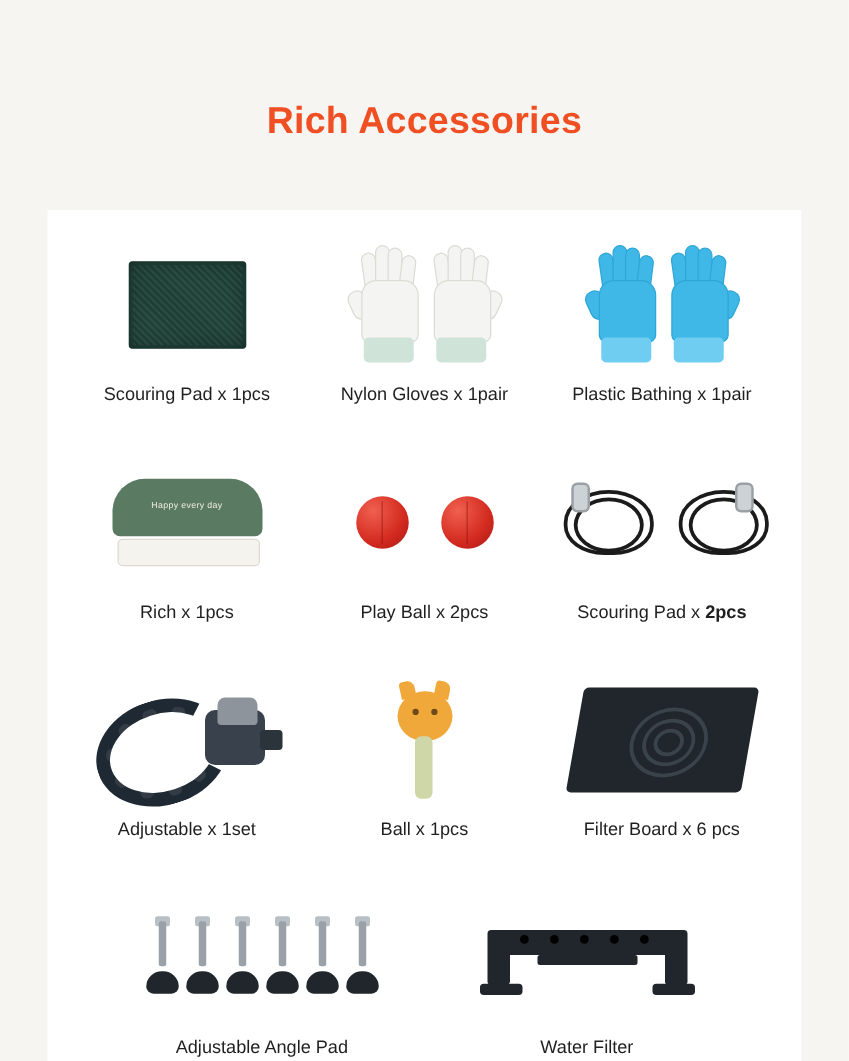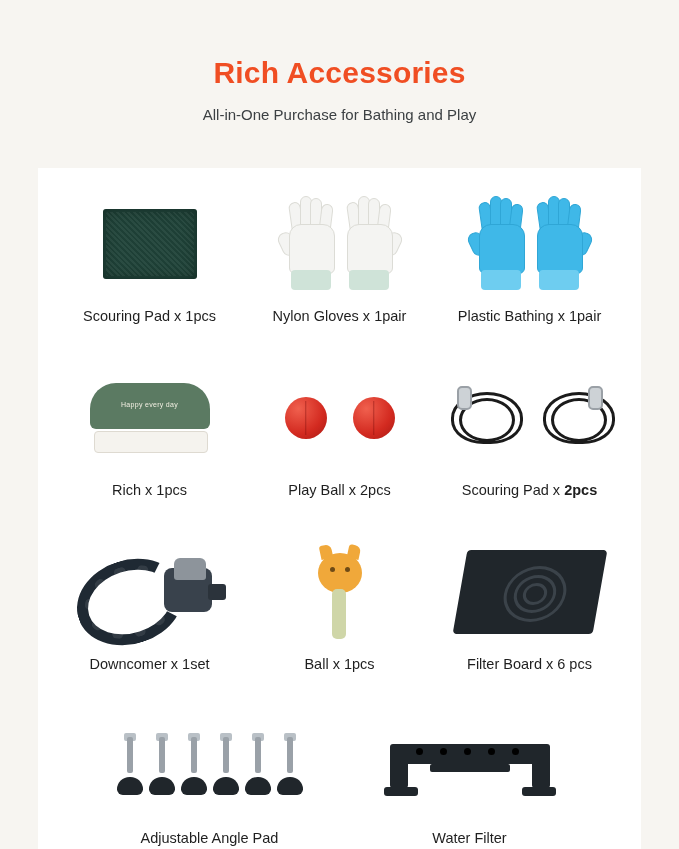--- a/index.html
+++ b/index.html
@@ -13,21 +13,21 @@
     font-family: "Liberation Sans", sans-serif;
     overflow: hidden;
   }
   .page {
     position: relative;
     width: 679px;
     height: 849px;
     box-sizing: border-box;
   }
   .header {
-    padding-top: 56px;
+    padding-top: 80px;
     text-align: center;
   }
   .title {
     font-size: 30px;
     font-weight: bold;
     color: #f04e23;
     letter-spacing: 0.2px;
     margin: 0;
   }
   .subtitle {
@@ -455,21 +455,20 @@
     border-radius: 2px;
   }
 </style>
 </head>
 <body>
 
 <div class="page">
 
   <div class="header">
     <h1 class="title">Rich Accessories</h1>
-    <p class="subtitle">All-in-One Purchase for Bathing and Play</p>
   </div>
 
   <div class="card">
     <div class="grid">
 
       <div class="row">
         <div class="cell">
           <div class="art">
             <div class="scour-pad"></div>
           </div>
@@ -576,21 +575,21 @@
         <div class="cell">
           <div class="art">
             <div class="downcomer">
               <div class="hose"></div>
               <div class="ribs"></div>
               <div class="valve"></div>
               <div class="knob"></div>
               <div class="nozzle"></div>
             </div>
           </div>
-          <div class="caption">Downcomer x 1set</div>
+          <div class="caption">Adjustable x 1set</div>
         </div>
         <div class="cell">
           <div class="art">
             <div class="comb">
               <div class="ear l"></div>
               <div class="ear r"></div>
               <div class="head"></div>
               <div class="eye l"></div>
               <div class="eye r"></div>
               <div class="handle"></div>

